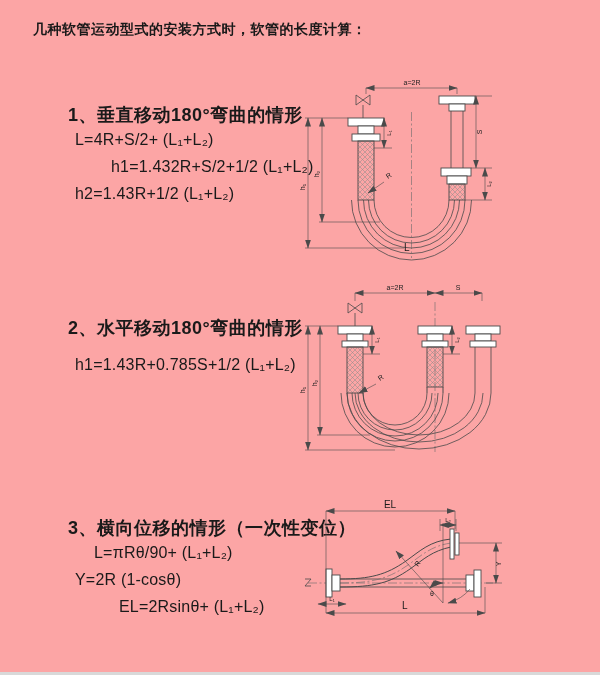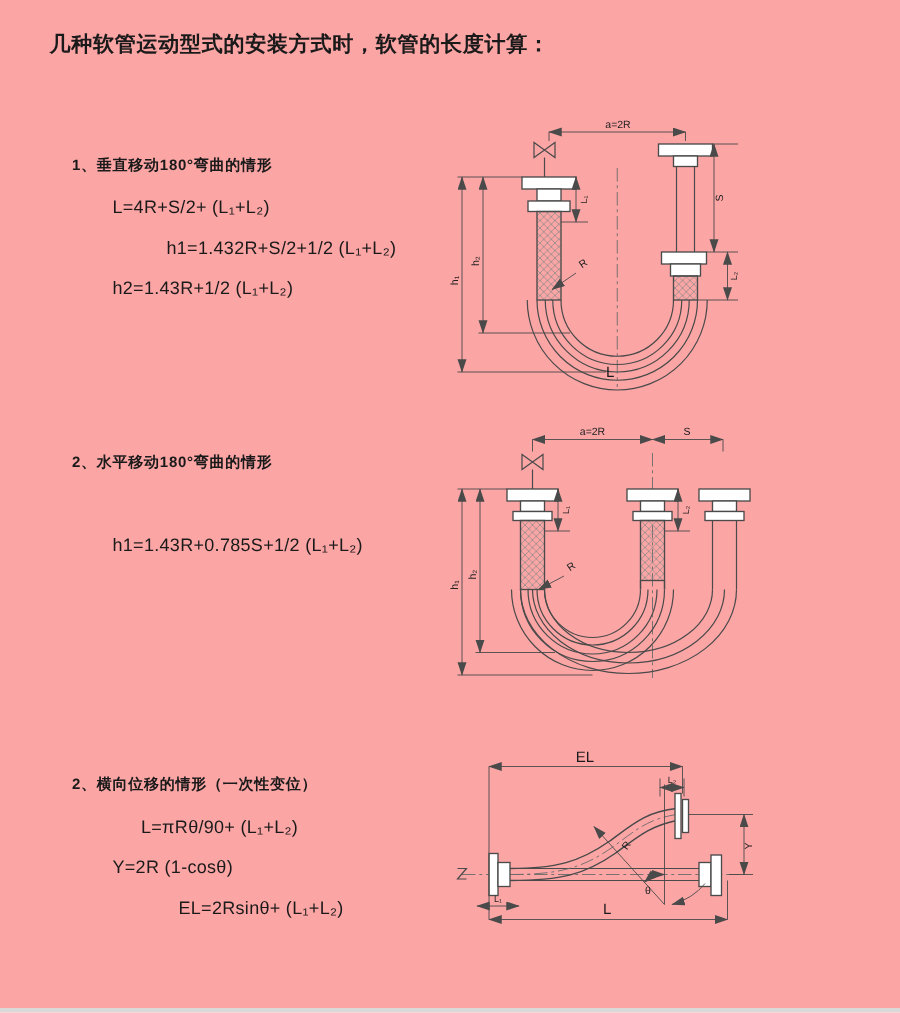--- a/index.html
+++ b/index.html
@@ -1,20 +1,20 @@
 <!DOCTYPE html>
 <html><head>
 <meta charset="utf-8">
 <style>
   html,body{margin:0;padding:0;background:#fff;}
   #page{position:relative;width:600px;height:675px;background:#fca5a5;overflow:hidden;
         font-family:Liberation Sans, sans-serif;color:#1a1a1a;}
   .title{position:absolute;left:33px;top:21px;font-size:14px;font-weight:bold;letter-spacing:.5px;}
-  .sec-heading{position:absolute;font-size:10px;font-weight:bold;letter-spacing:.5px;}
-  .formula{position:absolute;font-size:12px;font-weight:500;letter-spacing:.2px;}
+  .sec-heading{position:absolute;font-size:18px;font-weight:bold;letter-spacing:.5px;margin-left:20px;}
+  .formula{position:absolute;font-size:16px;font-weight:500;letter-spacing:.2px;}
   svg{position:absolute;overflow:visible;}
   .thin{stroke:#4a4a4a;stroke-width:.8;fill:none;}
   .wall{stroke:#4a4a4a;stroke-width:1;fill:none;}
   .dim{stroke:#4a4a4a;stroke-width:.6;fill:none;}
   .cl{stroke:#6a6a6a;stroke-width:.6;fill:none;stroke-dasharray:9 2.5 2 2.5;}
   .fit{fill:#ffffff;stroke:#4a4a4a;stroke-width:.9;}
   .hose{fill:url(#hatch);stroke:#4a4a4a;stroke-width:.9;}
   .lbl{font-size:7px;fill:#222;}
   .lbl-s{font-size:6px;fill:#222;}
   .lbl-b{font-size:10px;fill:#1a1a1a;}
@@ -25,24 +25,24 @@
 
 <div id="page">
 
   <div class="title">几种软管运动型式的安装方式时，软管的长度计算：</div>
 
   <div class="sec-heading" style="left:48px;top:103px;">1、垂直移动180°弯曲的情形</div>
   <div class="formula" style="left:75px;top:131px;">L=4R+S/2+ (L₁+L₂)</div>
   <div class="formula" style="left:75px;top:158px;margin-left:36px;">h1=1.432R+S/2+1/2 (L₁+L₂)</div>
   <div class="formula" style="left:75px;top:185px;">h2=1.43R+1/2 (L₁+L₂)</div>
 
-  <div class="sec-heading" style="left:48px;top:301px;">2、水平移动180°弯曲的情形</div>
+  <div class="sec-heading" style="left:48px;top:316px;">2、水平移动180°弯曲的情形</div>
   <div class="formula" style="left:75px;top:356px;">h1=1.43R+0.785S+1/2 (L₁+L₂)</div>
 
-  <div class="sec-heading" style="left:48px;top:516px;">2、横向位移的情形（一次性变位）</div>
+  <div class="sec-heading" style="left:48px;top:516px;">3、横向位移的情形（一次性变位）</div>
   <div class="formula" style="left:75px;top:544px;margin-left:19px;">L=πRθ/90+ (L₁+L₂)</div>
   <div class="formula" style="left:75px;top:571px;">Y=2R (1-cosθ)</div>
   <div class="formula" style="left:75px;top:598px;margin-left:44px;">EL=2Rsinθ+ (L₁+L₂)</div>
 
   <svg style="left:300px;top:72px;" width="290" height="190" viewBox="0 0 290 190">
     <defs>
       <marker id="ar1" markerWidth="10" markerHeight="8" refX="8.5" refY="3" orient="auto-start-reverse" markerUnits="userSpaceOnUse">
         <path d="M0,0 L9,3 L0,6 z" fill="#4a4a4a"></path>
       </marker>
       <pattern id="hatch" patternUnits="userSpaceOnUse" width="5" height="5">

